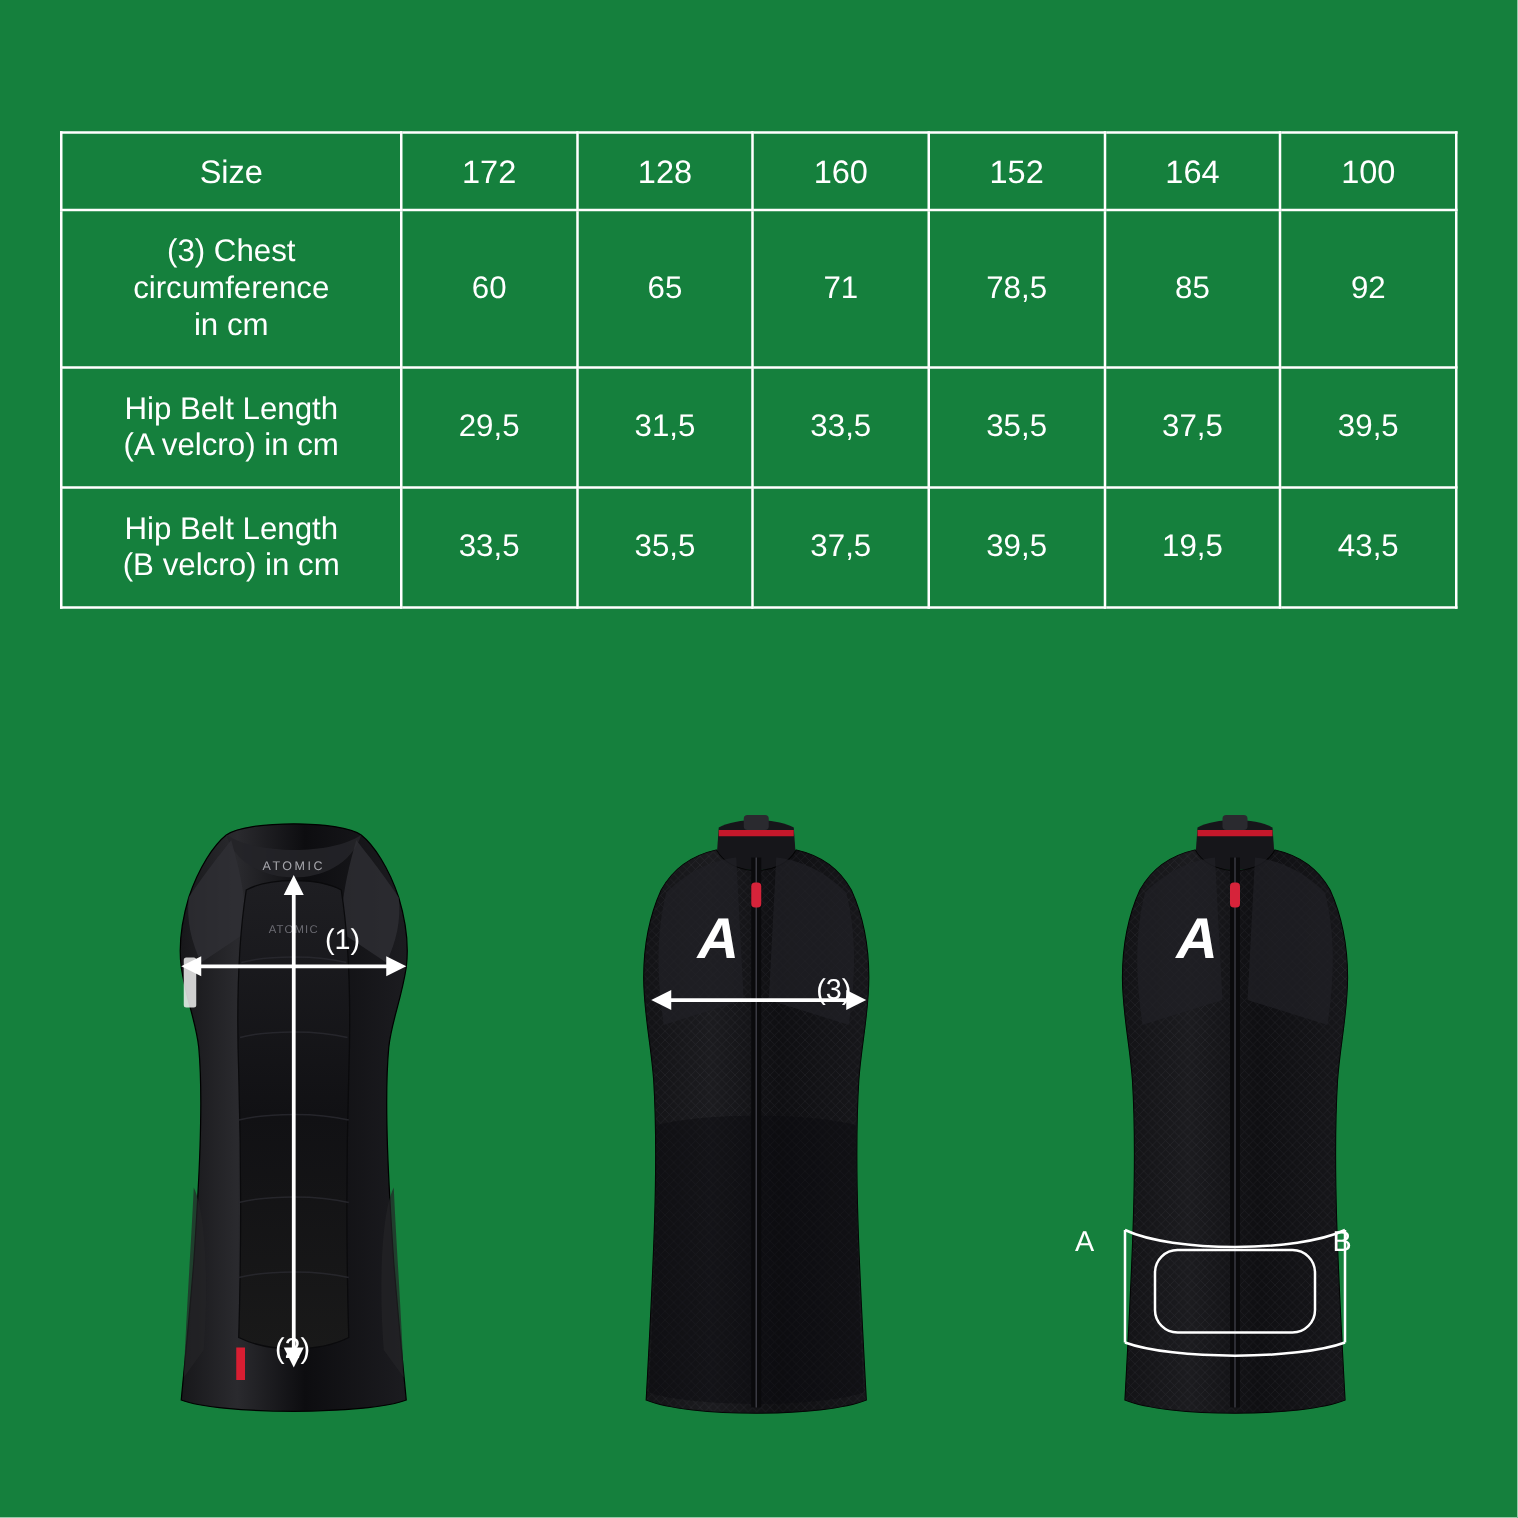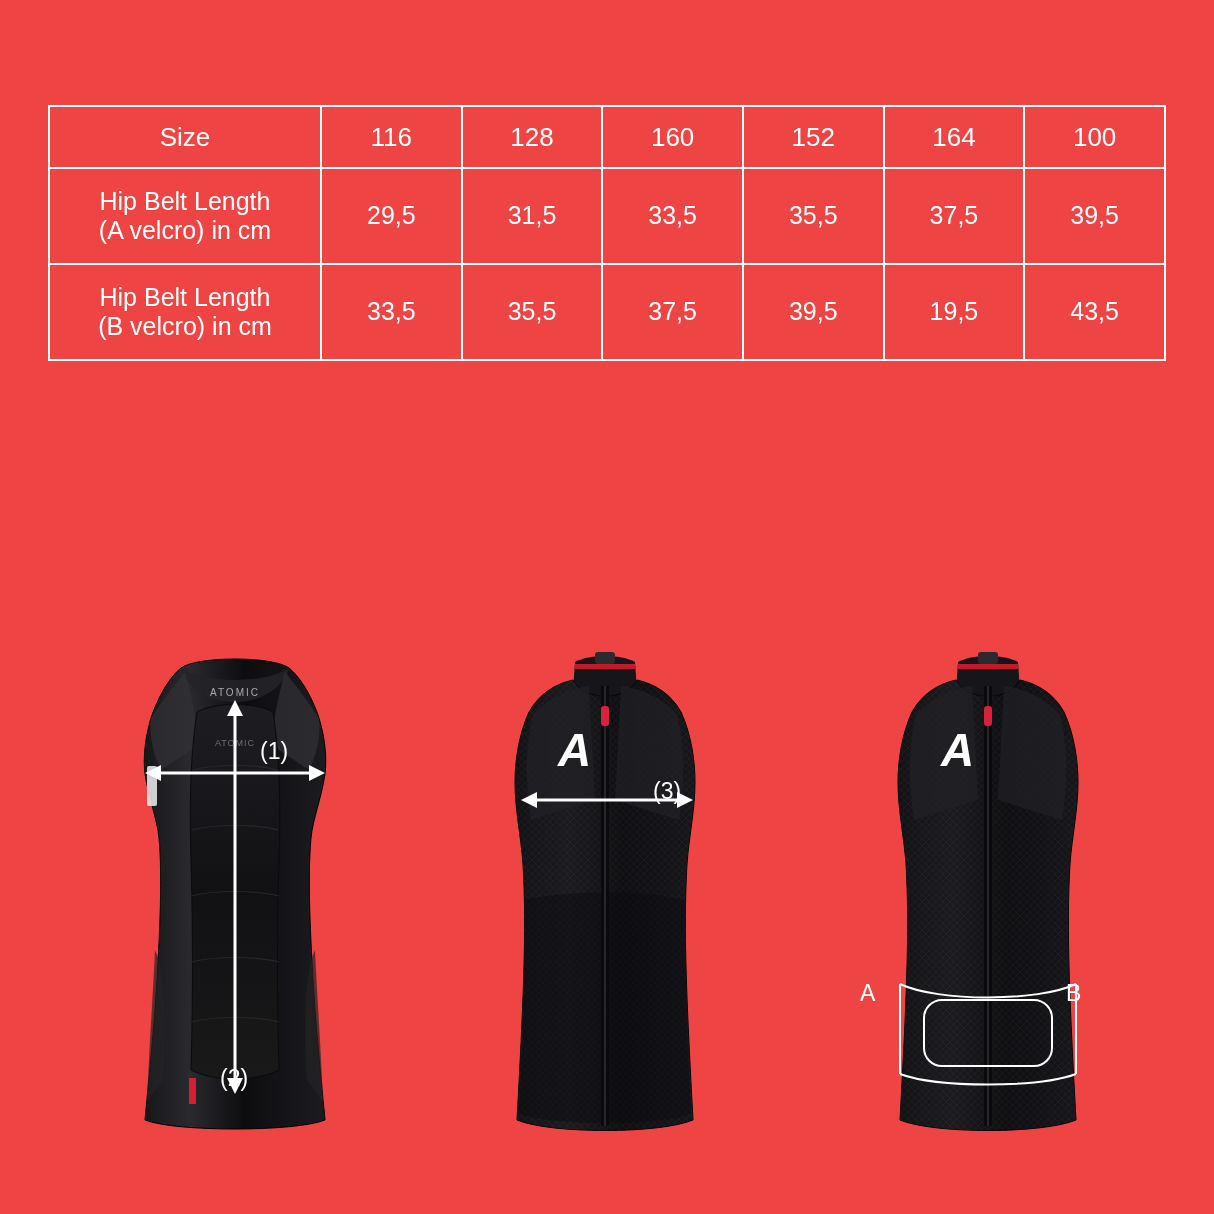--- a/index.html
+++ b/index.html
@@ -10,21 +10,21 @@
   body {
     width: 1214px;
     height: 1214px;
     font-family: "Liberation Sans", sans-serif;
     overflow: hidden;
   }
   #page {
     position: relative;
     width: 1214px;
     height: 1214px;
-    background: #ef4444;
+    background: #15803d;
     box-sizing: border-box;
   }
   
   .table-wrap {
     position: absolute;
     left: 48px;
     top: 105px;
     width: 1118px;
   }
   table.size-table {
@@ -93,30 +93,43 @@
 </head>
 <body>
 
 <div id="page">
 
   <div class="table-wrap">
     <table class="size-table">
       <tbody>
           <tr class="r-head">
         <th class="head-label">Size</th>
-        <th>116</th>
+        <th>172</th>
         <th>128</th>
         <th>160</th>
         <th>152</th>
         <th>164</th>
         <th>100</th>
       </tr>
 
 
 
+      <tr class="r-chest">
+        <td class="row-label">
+          <span>(3) Chest</span><br>
+          <span>circumference</span><br>
+          <span>in cm</span>
+        </td>
+        <td>60</td>
+        <td>65</td>
+        <td>71</td>
+        <td>78,5</td>
+        <td>85</td>
+        <td>92</td>
+      </tr>
 
       <tr class="r-ha">
         <td class="row-label">
           <span>Hip Belt Length</span><br>
           <span>(A velcro) in cm</span>
         </td>
         <td>29,5</td>
         <td>31,5</td>
         <td>33,5</td>
         <td>35,5</td>

